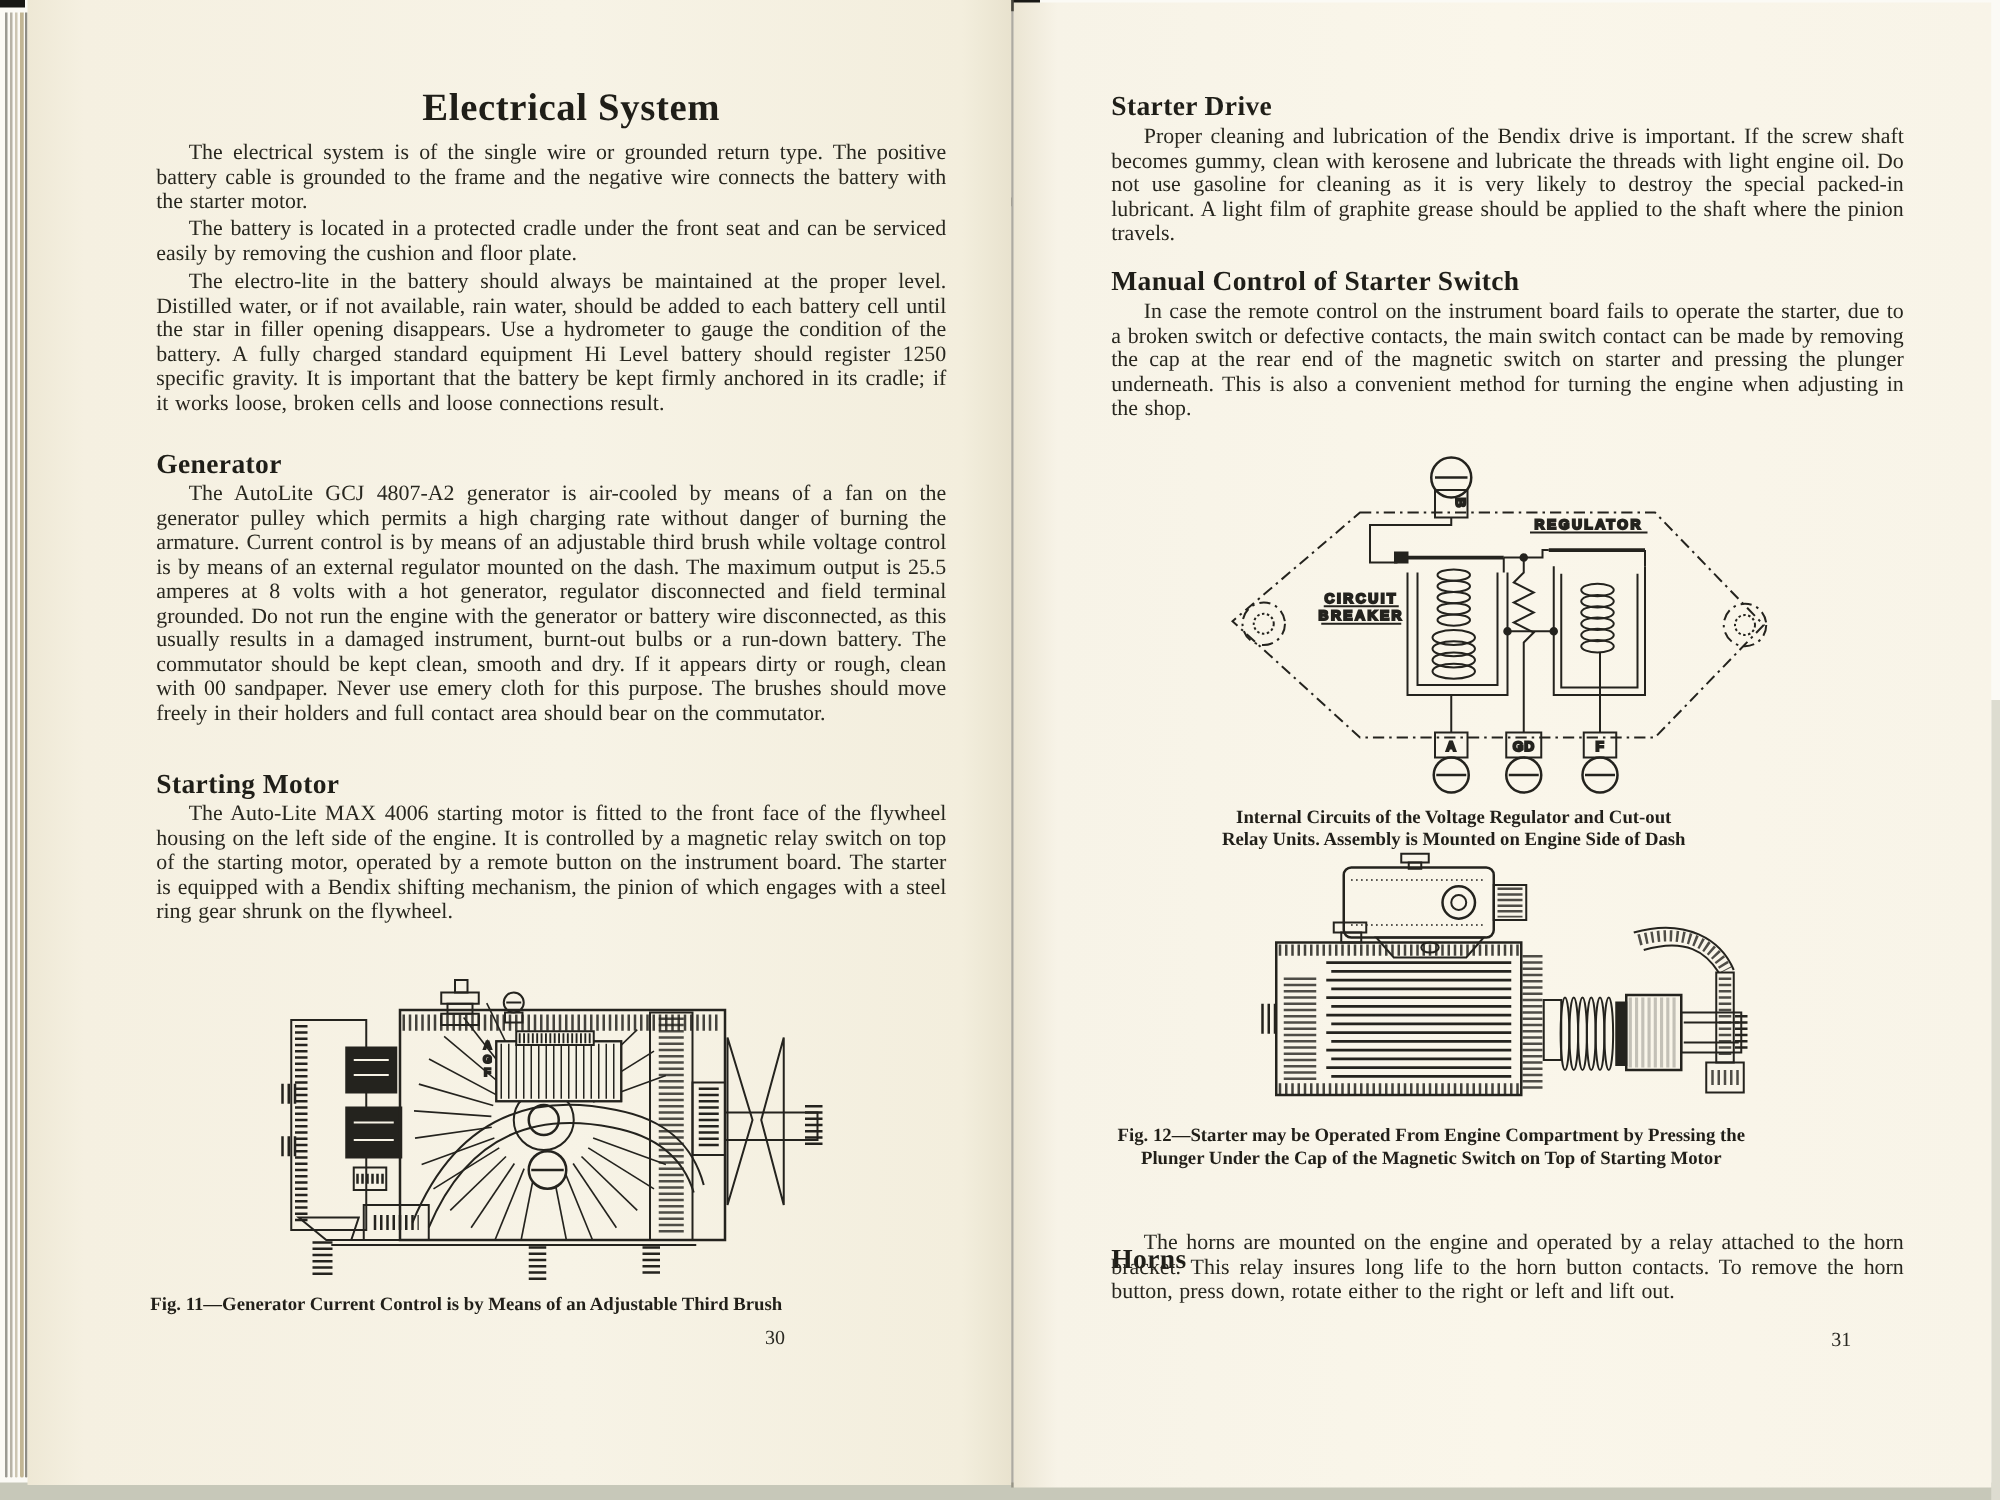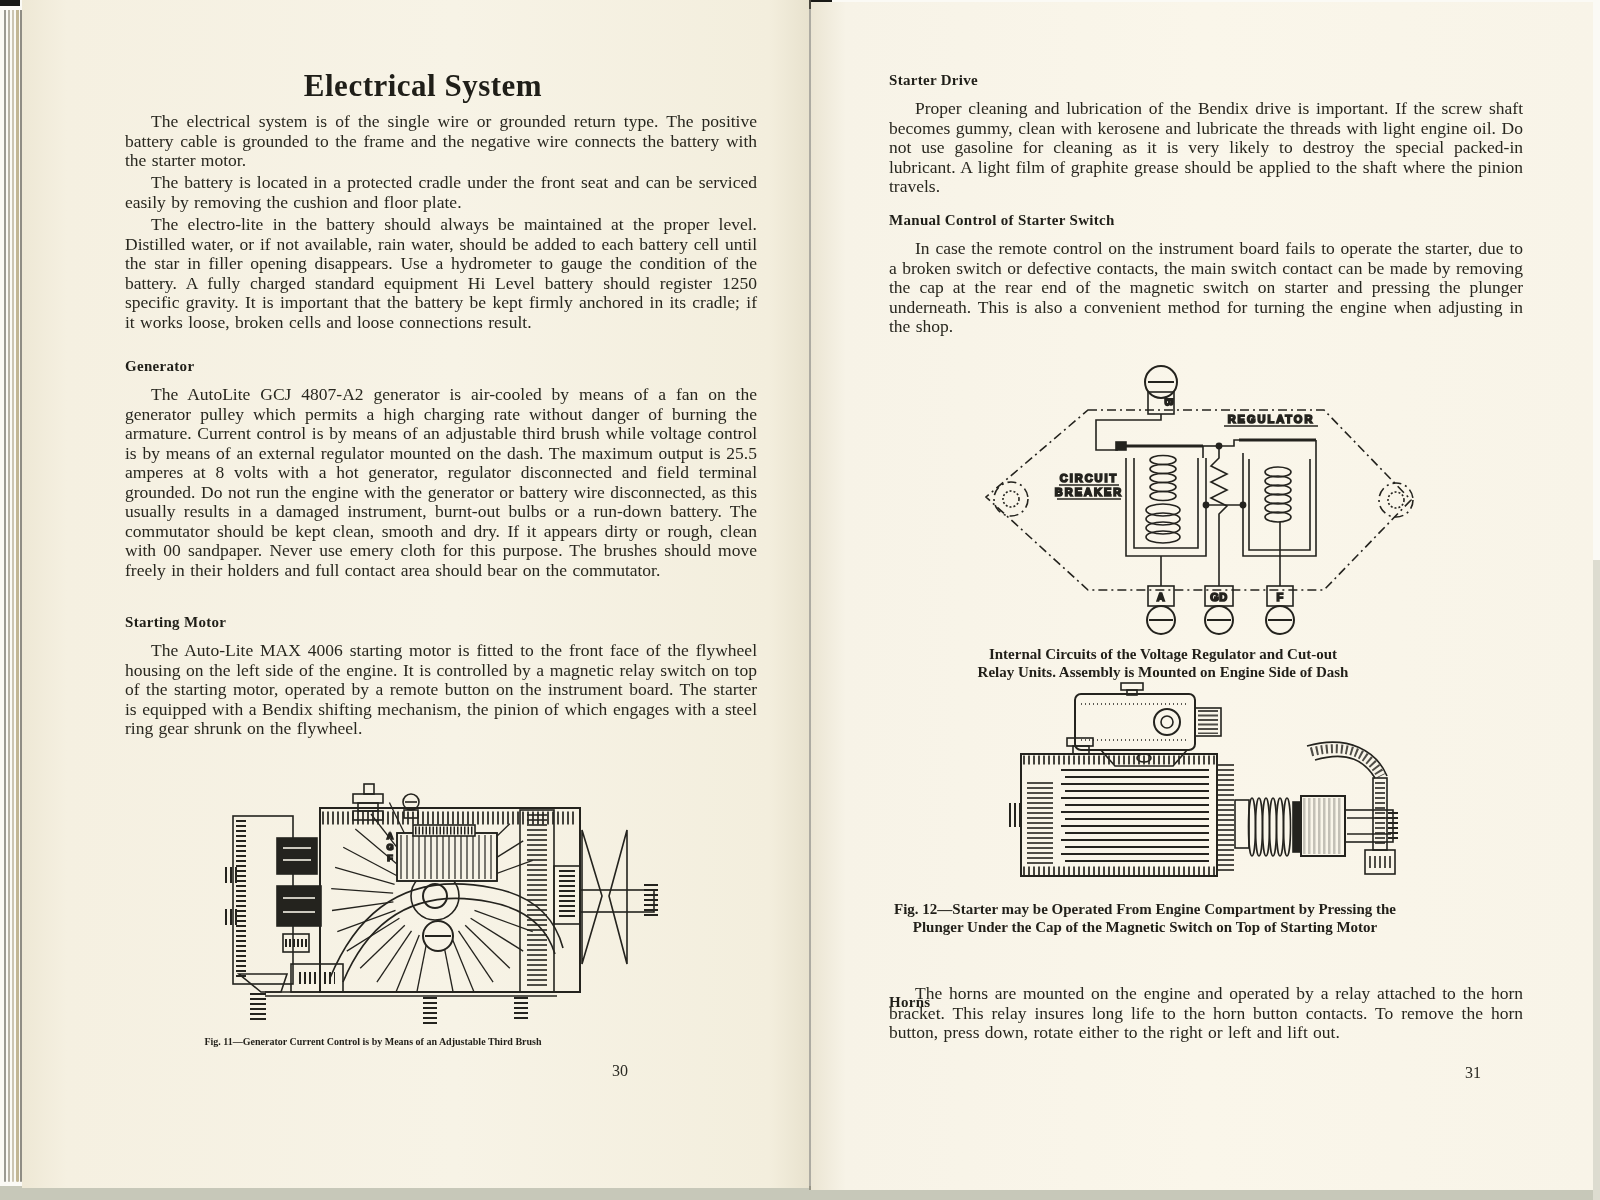--- a/index.html
+++ b/index.html
@@ -24,21 +24,21 @@
   }
   .page-right{
     left:811px;top:2px;width:782px;height:1188px;
     background:linear-gradient(90deg,#ebe5d3 0,#f7f3e7 35px,#faf6ea 50%,#f8f4e8 100%);
   }
   .gutter{left:809px;top:0;width:2px;height:1190px;background:rgba(110,105,92,.55);}
   
   .title{
     font-size:31px;font-weight:700;letter-spacing:.5px;text-align:center;color:#1f1e18;
   }
-  .h2{font-size:15px;font-weight:700;letter-spacing:.3px;color:#1f1e18;}
+  .h2{font-size:22px;font-weight:700;letter-spacing:.3px;color:#1f1e18;}
   .par{
     font-size:17.5px;line-height:19.5px;text-align:justify;
     text-indent:26px;word-spacing:1px;margin:0;color:#28271f;
   }
   .cap{font-weight:700;color:#211f19;}
   .cap-center{text-align:center;white-space:nowrap;}
   .cap-left{text-align:center;white-space:nowrap;}
   .pageno{font-size:16px;text-align:right;color:#2a2922;}
   svg{overflow:visible;}
   svg text{font-family:"Liberation Sans","DejaVu Sans",sans-serif;fill:#23221d;}
@@ -58,21 +58,21 @@
 <div class="abs stackline" style="left:16px;width:3px;background:#c2b694;"></div>
 <div class="abs stackline" style="left:20px;width:2px;background:#8f8d84;"></div>
 <div class="abs mark" style="left:0;top:0;width:20px;height:6px;"></div>
 <div class="abs mark" style="left:796px;top:0;width:36px;height:9px;"></div>
 <div class="abs mark" style="left:806px;top:158px;width:3px;height:7px;"></div>
 <div class="abs mark" style="left:804px;top:220px;width:4px;height:6px;"></div>
 <div class="abs smudge" style="left:872px;top:794px;width:16px;height:9px;"></div>
 
 <div class="abs page page-left">
 
-  <div class="abs title" style="left:85px;top:68px;width:632px;">Electrical System</div>
+  <div class="abs title" style="left:119px;top:68px;width:632px;">Electrical System</div>
 
   <p class="abs par" style="left:103px;top:173px;width:632px;">The battery is located in a protected cradle under the front seat and can be serviced easily by removing the cushion and floor plate.</p>
   <p class="abs par" style="left:103px;top:112px;width:632px;">The electrical system is of the single wire or grounded return type. The positive battery cable is grounded to the frame and the negative wire connects the battery with the starter motor.</p>
   <p class="abs par" style="left:103px;top:215px;width:632px;">The electro-lite in the battery should always be maintained at the proper level. Distilled water, or if not available, rain water, should be added to each battery cell until the star in filler opening disappears. Use a hydrometer to gauge the condition of the battery. A fully charged standard equipment Hi Level battery should register 1250 specific gravity. It is important that the battery be kept firmly anchored in its cradle; if it works loose, broken cells and loose connections result.</p>
 
   <div class="abs h2" style="left:103px;top:358px;">Generator</div>
   <p class="abs par" style="left:103px;top:385px;width:632px;">The AutoLite GCJ 4807-A2 generator is air-cooled by means of a fan on the generator pulley which permits a high charging rate without danger of burning the armature. Current control is by means of an adjustable third brush while voltage control is by means of an external regulator mounted on the dash. The maximum output is 25.5 amperes at 8 volts with a hot generator, regulator disconnected and field terminal grounded. Do not run the engine with the generator or battery wire disconnected, as this usually results in a damaged instrument, burnt-out bulbs or a run-down battery. The commutator should be kept clean, smooth and dry. If it appears dirty or rough, clean with 00 sandpaper. Never use emery cloth for this purpose. The brushes should move freely in their holders and full contact area should bear on the commutator.</p>
 
   <div class="abs h2" style="left:103px;top:614px;">Starting Motor</div>
   <p class="abs par" style="left:103px;top:641px;width:632px;">The Auto-Lite MAX 4006 starting motor is fitted to the front face of the flywheel housing on the left side of the engine. It is controlled by a magnetic relay switch on top of the starting motor, operated by a remote button on the instrument board. The starter is equipped with a Bendix shifting mechanism, the pinion of which engages with a steel ring gear shrunk on the flywheel.</p>
@@ -174,21 +174,21 @@
       <circle cx="186" cy="24" r="8"></circle>
       <line x1="180" y1="24" x2="192" y2="24"></line>
       <rect x="179" y="32" width="14" height="8"></rect>
     </g>
 
     <text class="dagf" x="165" y="61" text-anchor="middle">A</text>
     <text class="dagf" x="165" y="72" text-anchor="middle">G</text>
     <text class="dagf" x="165" y="83" text-anchor="middle">F</text>
   </svg>
 
-  <div class="abs cap cap-center" style="left:96px;top:1036px;width:510px;font-size:10px;">Fig. 11—Generator Current Control is by Means of an Adjustable Third Brush</div>
+  <div class="abs cap cap-center" style="left:96px;top:1036px;width:510px;font-size:15px;">Fig. 11—Generator Current Control is by Means of an Adjustable Third Brush</div>
 
   <div class="abs pageno" style="left:96px;top:1062px;width:510px;">30</div>
 </div>
 
 <div class="abs gutter"></div>
 
 <div class="abs page page-right">
 
   <div class="abs h2" style="left:78px;top:70px;">Starter Drive</div>
   <p class="abs par" style="left:78px;top:97px;width:634px;">Proper cleaning and lubrication of the Bendix drive is important. If the screw shaft becomes gummy, clean with kerosene and lubricate the threads with light engine oil. Do not use gasoline for cleaning as it is very likely to destroy the special packed-in lubricant. A light film of graphite grease should be applied to the shaft where the pinion travels.</p>

